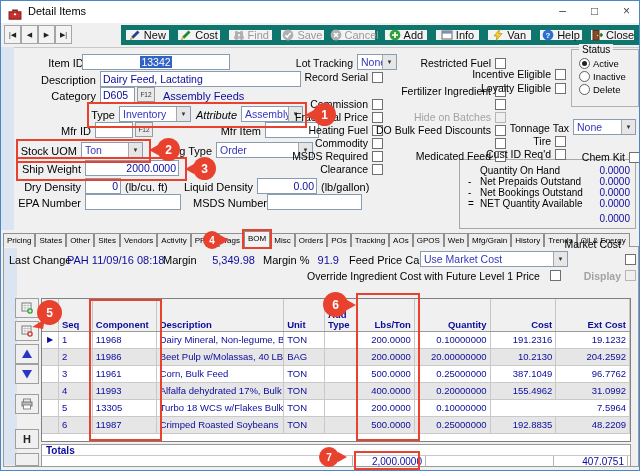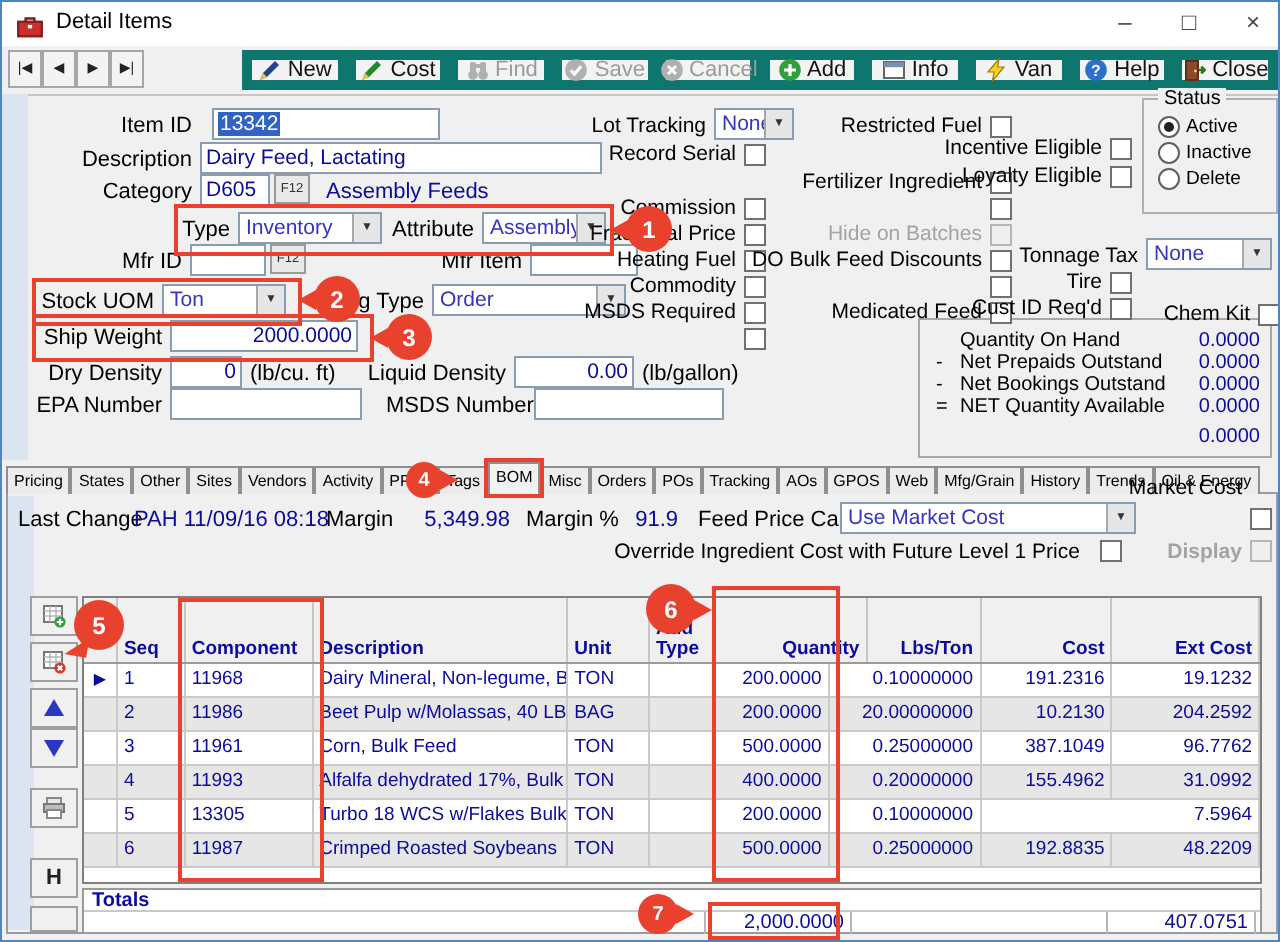--- a/index.html
+++ b/index.html
@@ -194,37 +194,37 @@
             <circle cx="6.7" cy="6.5" r="0.7" fill="#f5d76e"></circle>
             <path d="M8.5 6h2.5M9.6 4.3L11.3 6 9.6 7.7" fill="none" stroke="#1e7a1e" stroke-width="1.3"></path>
           </svg>
         </span>
         <span>Close</span>
       </div>
     </div>
 
   <div class="strip" style="top:46px;height:183px;"></div>
 
-  <div class="lbl" style="left:35px;top:56px;width:60px;">Item ID</div>
-  <div class="inp" style="left:105px;top:53px;width:114px;"><span class="sel">13342</span></div>
+  <div class="lbl" style="left:35px;top:56px;width:60px;text-align:center;">Item ID</div>
+  <div class="inp" style="left:81px;top:53px;width:148px;text-align:center;"><span class="sel">13342</span></div>
 
   <div class="lbl" style="left:25px;top:73px;width:70px;">Description</div>
   <div class="inp" style="left:99px;top:70px;width:201px;">Dairy Feed, Lactating</div>
 
   <div class="lbl" style="left:35px;top:89px;width:60px;">Category</div>
   <div class="inp" style="left:99px;top:86px;width:35px;">D605</div>
   <div class="f12" style="left:136px;top:86px;">F12</div>
   <div class="llbl" style="left:162px;top:89px;color:#0b0b9d;">Assembly Feeds</div>
 
   <div class="lbl" style="left:74px;top:108px;width:40px;">Type</div>
   <div class="dd" style="left:118px;top:105px;width:72px;">
       <span class="v">Inventory</span>
       <span class="b">▼</span>
     </div>
-  <div class="lbl" style="left:176px;top:108px;width:60px;">Attribute</div>
+  <div class="lbl" style="left:176px;top:108px;width:60px;font-style:italic;">Attribute</div>
   <div class="dd" style="left:240px;top:105px;width:62px;">
       <span class="v">Assembly</span>
       <span class="b">▼</span>
     </div>
 
   <div class="lbl" style="left:40px;top:124px;width:50px;">Mfr ID</div>
   <div class="inp" style="left:94px;top:121px;width:38px;"></div>
   <div class="f12" style="left:134px;top:121px;">F12</div>
   <div class="lbl" style="left:200px;top:124px;width:60px;">Mfr Item</div>
   <div class="inp" style="left:264px;top:121px;width:54px;"></div>
@@ -333,22 +333,22 @@
 
   <div id="sidebar-buttons"></div>
   <div id="grid">
       <div class="ghrow">
         <div class="gh" style="width: 17px; white-space: normal;"></div>
         <div class="gh" style="width: 34px; white-space: normal;">Seq</div>
         <div class="gh" style="width: 64px; white-space: normal;">Component</div>
         <div class="gh" style="width: 128px; white-space: normal;">Description</div>
         <div class="gh" style="width: 41px; white-space: normal;">Unit</div>
         <div class="gh" style="width: 33px; white-space: normal;">Add Type</div>
+        <div class="gh" style="width: 57px; justify-content: flex-end; text-align: right; white-space: normal;">Lbs/Ton</div>
         <div class="gh" style="width: 76px; justify-content: flex-end; text-align: right; white-space: normal;">Quantity</div>
-        <div class="gh" style="width: 57px; justify-content: flex-end; text-align: right; white-space: normal;">Lbs/Ton</div>
         <div class="gh" style="width: 66px; justify-content: flex-end; text-align: right; white-space: normal;">Cost</div>
         <div class="gh" style="width: 74px; justify-content: flex-end; text-align: right; white-space: normal;">Ext Cost</div>
       </div>
       <div class="grow" style="background: rgb(255, 255, 255);">
         <div class="gc" style="width: 17px; text-align: center; font-size: 8px;">▶</div>
         <div class="gc" style="width: 34px;">1</div>
         <div class="gc" style="width: 64px;">11968</div>
         <div class="gc" style="width: 128px;">Dairy Mineral, Non-legume, Bulk</div>
         <div class="gc" style="width: 41px;">TON</div>
         <div class="gc" style="width: 33px;"></div>
@@ -437,20 +437,21 @@
     <div class="clbl" style="left: 207px; top: 97px; width: 160px;">Commission</div>
     <div class="cb" style="left: 371px; top: 98px;"></div>
     <div class="clbl" style="left: 207px; top: 110px; width: 160px;">Fractional Price</div>
     <div class="cb" style="left: 371px; top: 111px;"></div>
     <div class="clbl" style="left: 207px; top: 123px; width: 160px;">Heating Fuel</div>
     <div class="cb" style="left: 371px; top: 124px;"></div>
     <div class="clbl" style="left: 207px; top: 136px; width: 160px;">Commodity</div>
     <div class="cb" style="left: 371px; top: 137px;"></div>
     <div class="clbl" style="left: 207px; top: 149px; width: 160px;">MSDS Required</div>
     <div class="cb" style="left: 371px; top: 150px;"></div>
+    <div class="clbl" style="left: 207px; top: 162px; width: 160px;">Clearance</div>
     <div class="cb" style="left: 371px; top: 163px;"></div>
     <div class="clbl" style="left: 330px; top: 56px; width: 160px;">Restricted Fuel</div>
     <div class="cb" style="left: 494px; top: 57px;"></div>
     <div class="clbl" style="left: 330px; top: 84px; width: 160px;">Fertilizer Ingredient</div>
     <div class="cb" style="left: 494px; top: 85px;"></div>
     <div class="cb" style="left: 494px; top: 98px;"></div>
     <div class="clbl dis" style="left: 330px; top: 110px; width: 160px;">Hide on Batches</div>
     <div class="cb dis" style="left: 494px; top: 111px;"></div>
     <div class="clbl" style="left: 330px; top: 123px; width: 160px;">DO Bulk Feed Discounts</div>
     <div class="cb" style="left: 494px; top: 124px;"></div>

